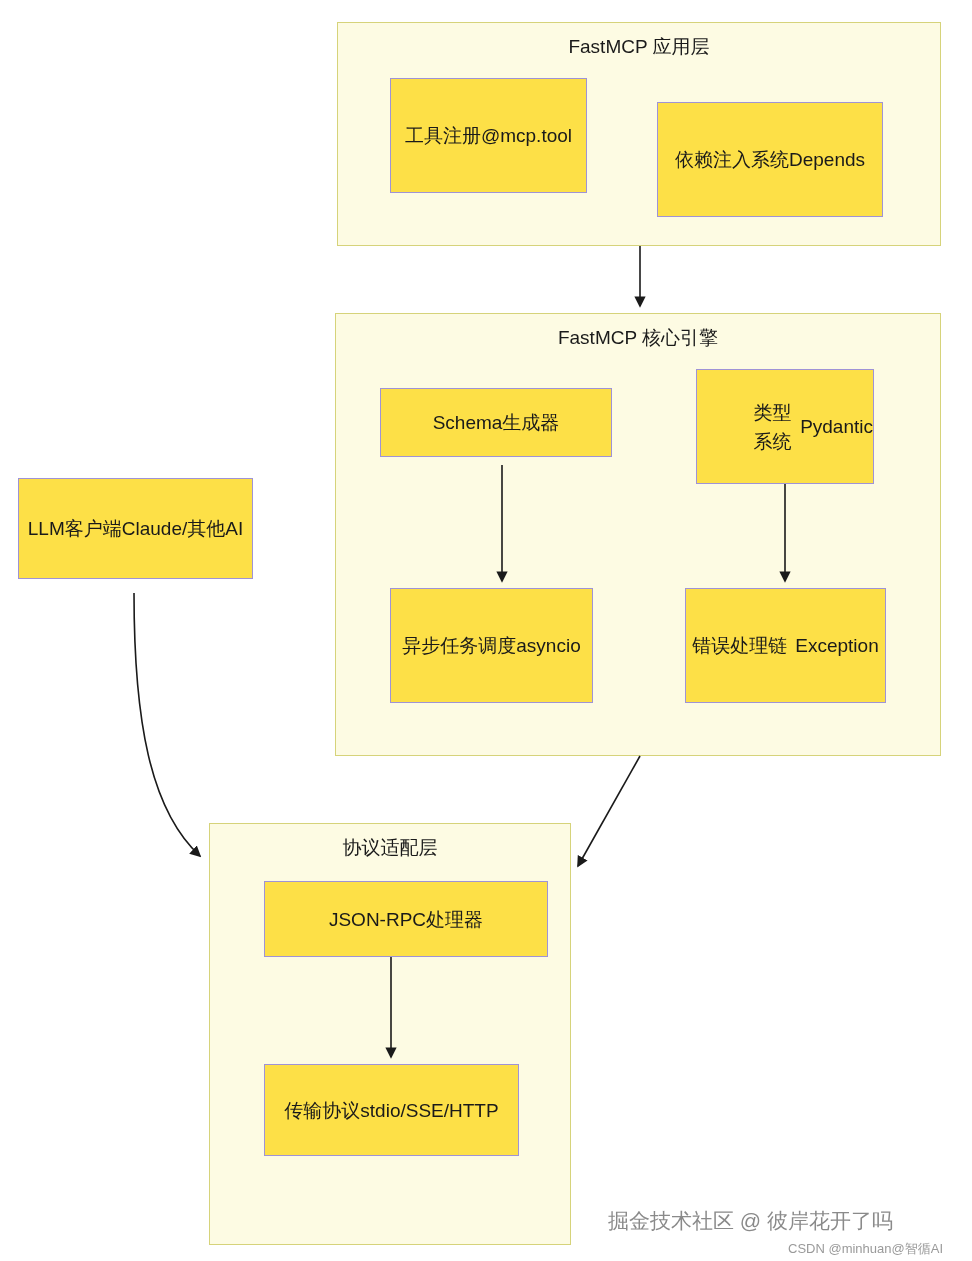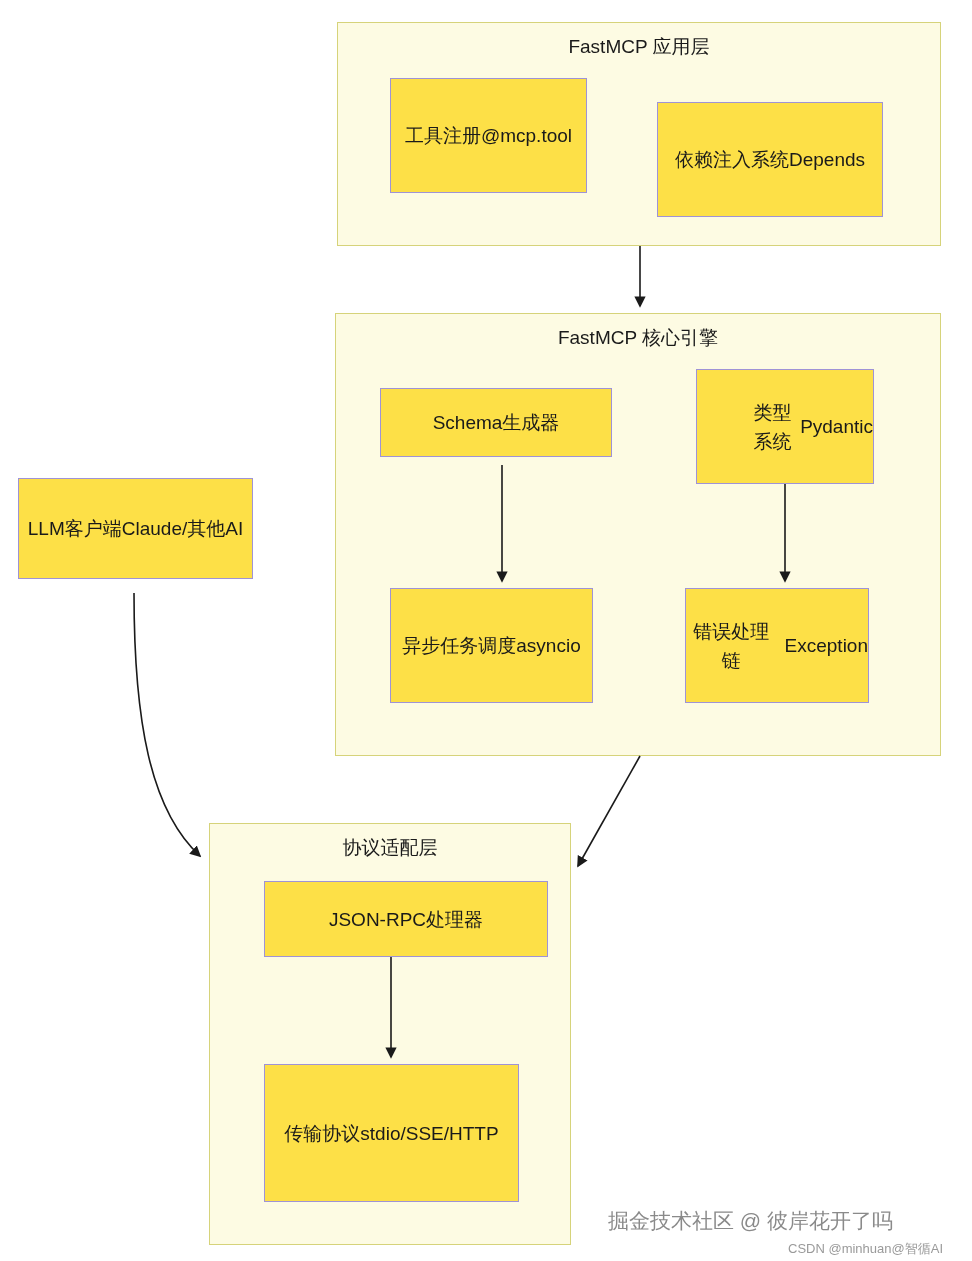--- a/index.html
+++ b/index.html
@@ -105,39 +105,39 @@
   <div class="node" style="left:696px; top:369px; width:178px; height:115px;padding-left:48px;">
     <span class="line1">类型系统</span>
     <span class="line2">Pydantic</span>
   </div>
 
   <div class="node" style="left:390px; top:588px; width:203px; height:115px;">
     <span class="line1">异步任务调度</span>
     <span class="line2">asyncio</span>
   </div>
 
-  <div class="node" style="left:685px; top:588px; width:184px; height:115px;gap:8px;">
+  <div class="node" style="left:685px; top:588px; width:201px; height:115px;gap:8px;">
     <span class="line1">错误处理链</span>
     <span class="line2">Exception</span>
   </div>
 
   <div class="node" style="left:18px; top:478px; width:235px; height:101px;">
     <span class="line1">LLM客户端</span>
     <span class="line2">Claude/其他AI</span>
   </div>
 
   <div class="group-box" style="left:209px; top:823px; width:362px; height:422px;">
     <div class="group-title">协议适配层</div>
   </div>
 
   <div class="node" style="left:264px; top:881px; width:284px; height:76px;">
     <span class="line1">JSON-RPC处理器</span>
   </div>
 
-  <div class="node" style="left:264px; top:1064px; width:255px; height:138px;">
+  <div class="node" style="left:264px; top:1064px; width:255px; height:92px;">
     <span class="line1">传输协议</span>
     <span class="line2">stdio/SSE/HTTP</span>
   </div>
 
   <svg class="edges" viewBox="0 0 972 1261">
     <defs>
       <marker id="arrow" viewBox="0 0 10 10" refX="8.5" refY="5" markerWidth="7" markerHeight="7" orient="auto-start-reverse">
         <path d="M 0 0 L 10 5 L 0 10 z" fill="#1a1a1a"></path>
       </marker>
     </defs>

